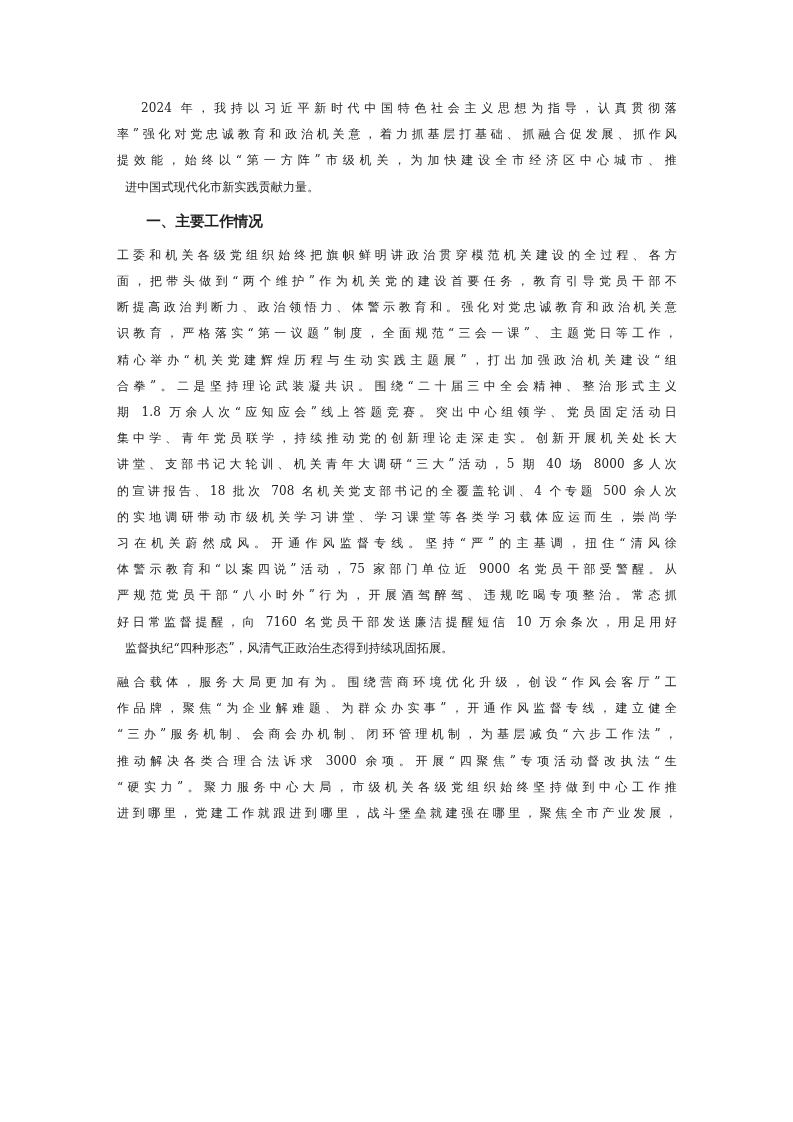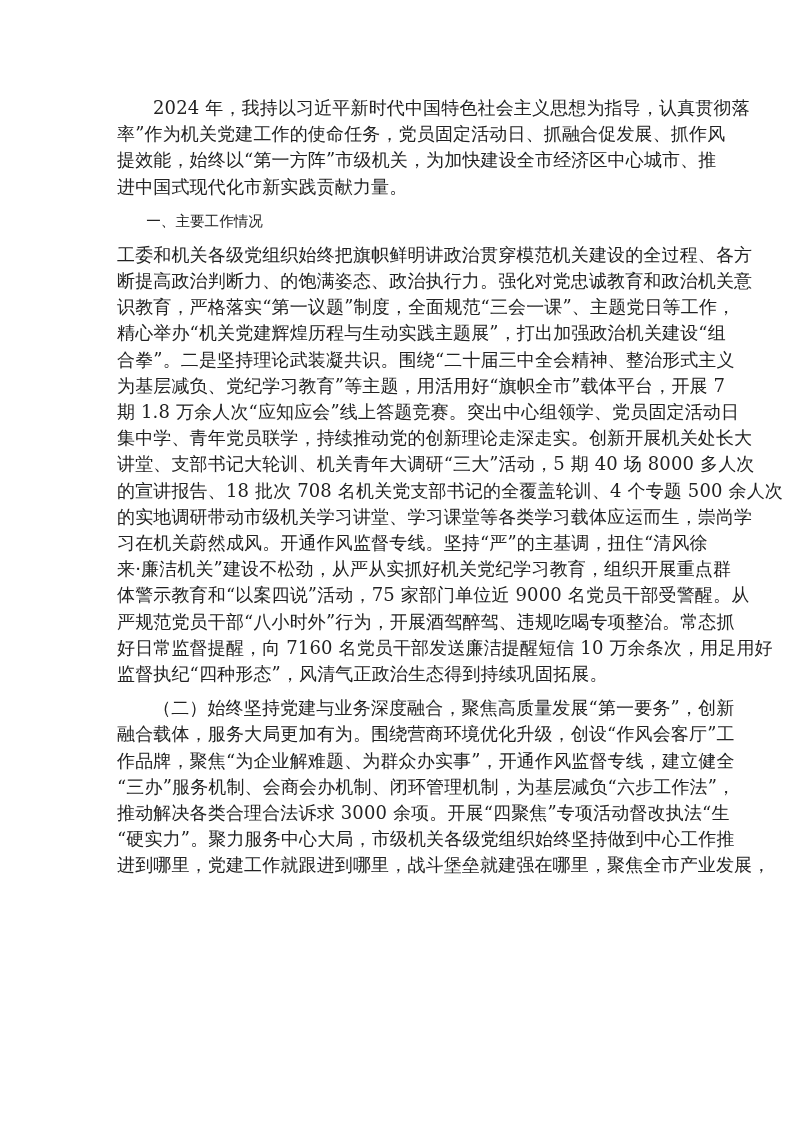--- a/index.html
+++ b/index.html
@@ -1,58 +1,56 @@
 <!DOCTYPE html>
 <html><head>
 <meta charset="utf-8">
 <style>
   html, body { margin: 0; padding: 0; background: #ffffff; }
   body { width: 793px; height: 1122px; position: relative; overflow: hidden;
          font-family: "DejaVu Serif", "Liberation Serif", serif; color: #222; }
   .page { position: absolute; left: 117px; top: 95px; width: 560px; }
-  .para { font-size: 18px; line-height: 26.2px; text-align: justify;
+  .para { font-size: 12px; line-height: 26.2px; text-align: justify;
           text-indent: 2em; margin: 0 0 8px 0; letter-spacing: 0.15px; }
   .line { display: block; text-indent: 0; text-align-last: justify; white-space: nowrap; }
   .line.first { padding-left: 2em; }
-  .line.last { text-align-last: left; }
-  .heading { font-family: "DejaVu Sans", "Liberation Sans", sans-serif; font-weight: normal;
+  .line.last { text-align-last: left; margin-left: 8px; }
+  .heading { font-family: "DejaVu Sans", "Liberation Sans", sans-serif; font-weight: bold;
              font-size: 14.6px; line-height: 26px; margin: 4px 0 8px 0; padding-left: 2em; }
 </style>
 </head>
 <body>
 
 <div class="page">
   <div class="para" id="intro">
       <span class="line first">2024 年，我持以习近平新时代中国特色社会主义思想为指导，认真贯彻落</span>
-      <span class="line">率”作为机关党建工作的使命任务，党员固定活动日、抓融合促发展、抓作风</span>
+      <span class="line">率”强化对党忠诚教育和政治机关意，着力抓基层打基础、抓融合促发展、抓作风</span>
       <span class="line">提效能，始终以“第一方阵”市级机关，为加快建设全市经济区中心城市、推</span>
       <span class="line last">进中国式现代化市新实践贡献力量。</span>
     </div>
   <div class="heading">一、主要工作情况</div>
   <div class="para" id="p1">
       <span class="line">工委和机关各级党组织始终把旗帜鲜明讲政治贯穿模范机关建设的全过程、各方</span>
-      <span class="line">断提高政治判断力、的饱满姿态、政治执行力。强化对党忠诚教育和政治机关意</span>
+      <span class="line">面，把带头做到“两个维护”作为机关党的建设首要任务，教育引导党员干部不</span>
+      <span class="line">断提高政治判断力、政治领悟力、体警示教育和。强化对党忠诚教育和政治机关意</span>
       <span class="line">识教育，严格落实“第一议题”制度，全面规范“三会一课”、主题党日等工作，</span>
       <span class="line">精心举办“机关党建辉煌历程与生动实践主题展”，打出加强政治机关建设“组</span>
       <span class="line">合拳”。二是坚持理论武装凝共识。围绕“二十届三中全会精神、整治形式主义</span>
-      <span class="line">为基层减负、党纪学习教育”等主题，用活用好“旗帜全市”载体平台，开展 7</span>
       <span class="line">期 1.8 万余人次“应知应会”线上答题竞赛。突出中心组领学、党员固定活动日</span>
       <span class="line">集中学、青年党员联学，持续推动党的创新理论走深走实。创新开展机关处长大</span>
       <span class="line">讲堂、支部书记大轮训、机关青年大调研“三大”活动，5 期 40 场 8000 多人次</span>
       <span class="line">的宣讲报告、18 批次 708 名机关党支部书记的全覆盖轮训、4 个专题 500 余人次</span>
       <span class="line">的实地调研带动市级机关学习讲堂、学习课堂等各类学习载体应运而生，崇尚学</span>
       <span class="line">习在机关蔚然成风。开通作风监督专线。坚持“严”的主基调，扭住“清风徐</span>
-      <span class="line">来·廉洁机关”建设不松劲，从严从实抓好机关党纪学习教育，组织开展重点群</span>
       <span class="line">体警示教育和“以案四说”活动，75 家部门单位近 9000 名党员干部受警醒。从</span>
       <span class="line">严规范党员干部“八小时外”行为，开展酒驾醉驾、违规吃喝专项整治。常态抓</span>
       <span class="line">好日常监督提醒，向 7160 名党员干部发送廉洁提醒短信 10 万余条次，用足用好</span>
       <span class="line last">监督执纪“四种形态”，风清气正政治生态得到持续巩固拓展。</span>
     </div>
   <div class="para" id="p2">
-      <span class="line first">（二）始终坚持党建与业务深度融合，聚焦高质量发展“第一要务”，创新</span>
       <span class="line">融合载体，服务大局更加有为。围绕营商环境优化升级，创设“作风会客厅”工</span>
       <span class="line">作品牌，聚焦“为企业解难题、为群众办实事”，开通作风监督专线，建立健全</span>
       <span class="line">“三办”服务机制、会商会办机制、闭环管理机制，为基层减负“六步工作法”，</span>
       <span class="line">推动解决各类合理合法诉求 3000 余项。开展“四聚焦”专项活动督改执法“生</span>
       <span class="line">“硬实力”。聚力服务中心大局，市级机关各级党组织始终坚持做到中心工作推</span>
       <span class="line">进到哪里，党建工作就跟进到哪里，战斗堡垒就建强在哪里，聚焦全市产业发展，</span>
     </div>
 </div>
 
 </body></html>

